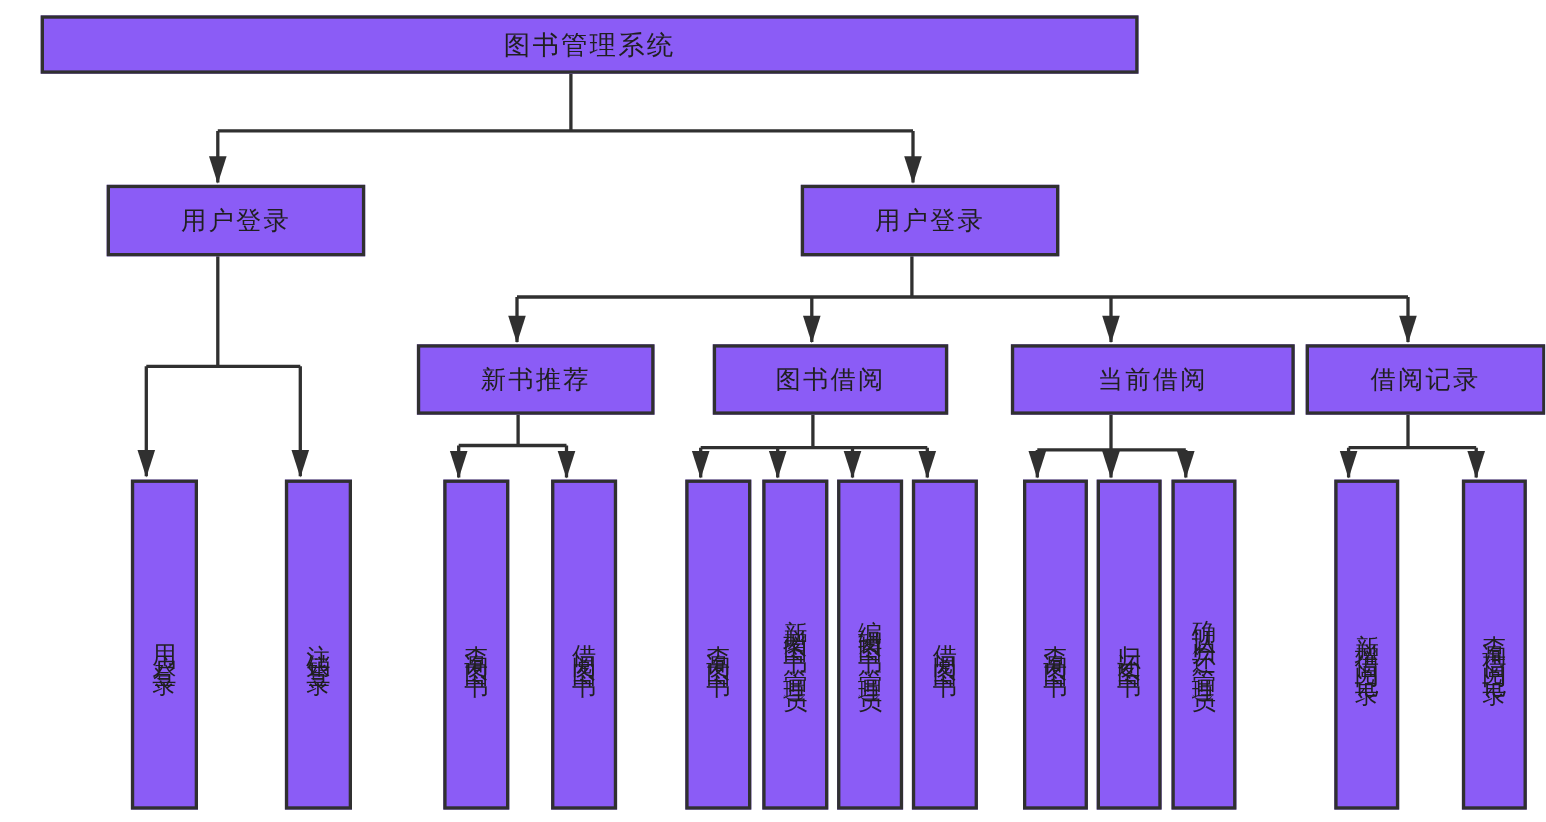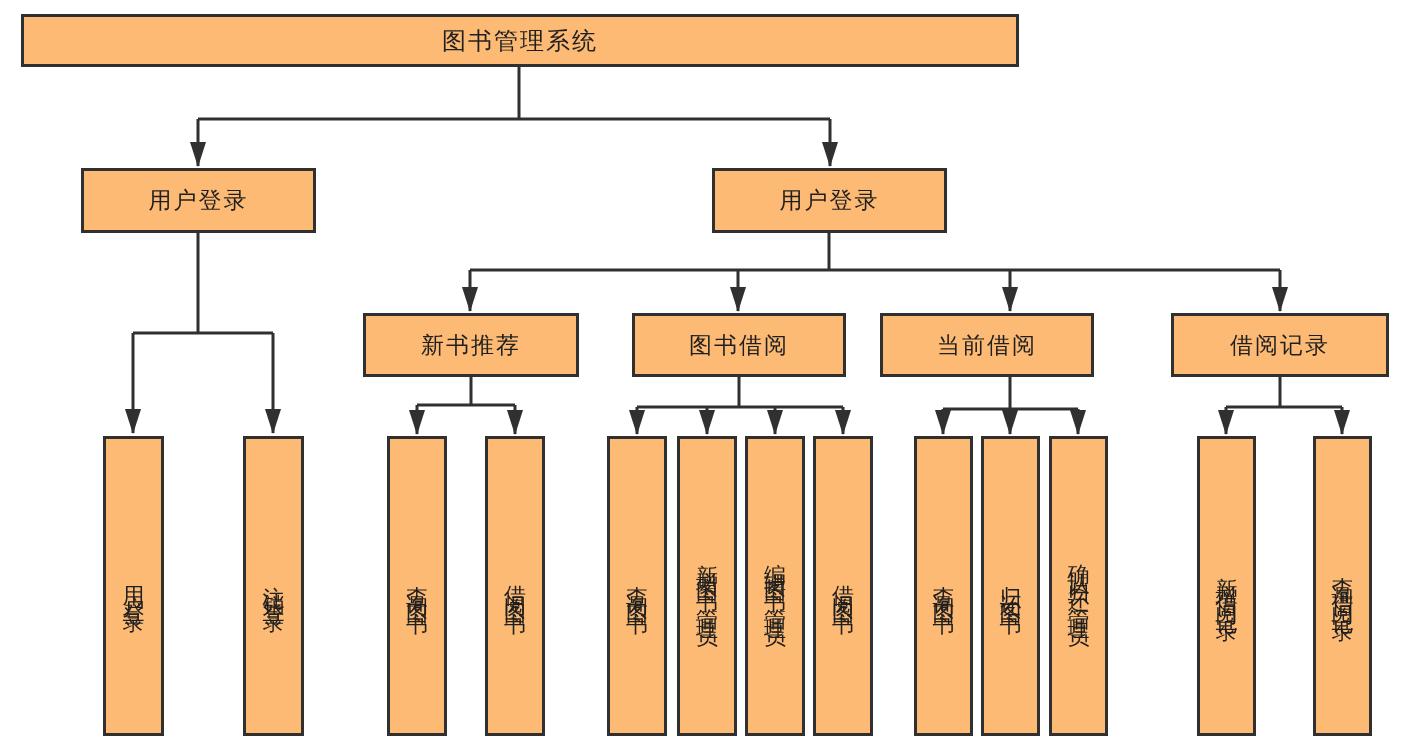--- a/index.html
+++ b/index.html
@@ -8,25 +8,26 @@
     width:1405px;height:747px;
     background:#ffffff;
     font-family:"Liberation Sans","DejaVu Sans",sans-serif;
     overflow:hidden;
   }
   #connectors{position:absolute;left:0;top:0;z-index:1;}
   .box{
     position:absolute;
     box-sizing:border-box;
     border:3px solid #303030;
-    background:#fdba74;
+    background:#8b5cf6;
     display:flex;
     align-items:center;
     justify-content:center;
     z-index:2;
+    margin-left:16px;
   }
   .hlabel{
     font-size:23px;
     color:#1f1f1f;
     letter-spacing:2px;
     white-space:nowrap;
   }
   .root .hlabel{font-size:24px;}
   .vbox .vlabel{
     writing-mode:vertical-lr;
@@ -102,21 +103,21 @@
   <div class="box" style="left:712px;top:168px;width:235px;height:65px">
     <span class="hlabel">用户登录</span>
   </div>
 
   <div class="box" style="left:632px;top:313px;width:214px;height:64px">
     <span class="hlabel">图书借阅</span>
   </div>
   <div class="box" style="left:363px;top:313px;width:216px;height:64px">
     <span class="hlabel">新书推荐</span>
   </div>
-  <div class="box" style="left:880px;top:313px;width:214px;height:64px">
+  <div class="box" style="left:903px;top:313px;width:258px;height:64px">
     <span class="hlabel">当前借阅</span>
   </div>
   <div class="box" style="left:1171px;top:313px;width:218px;height:64px">
     <span class="hlabel">借阅记录</span>
   </div>
 
   <div class="box vbox" style="left:103px;top:436px;width:61px;height:300px">
     <span class="vlabel">用户登录</span>
   </div>
   <div class="box vbox" style="left:243px;top:436px;width:61px;height:300px">

